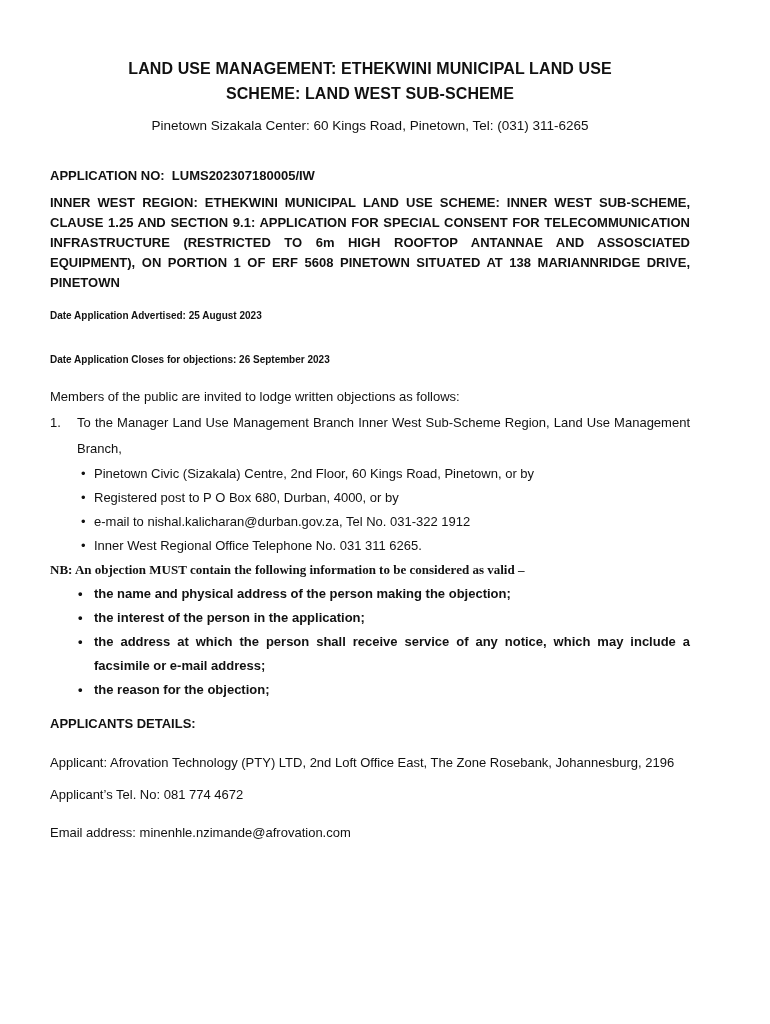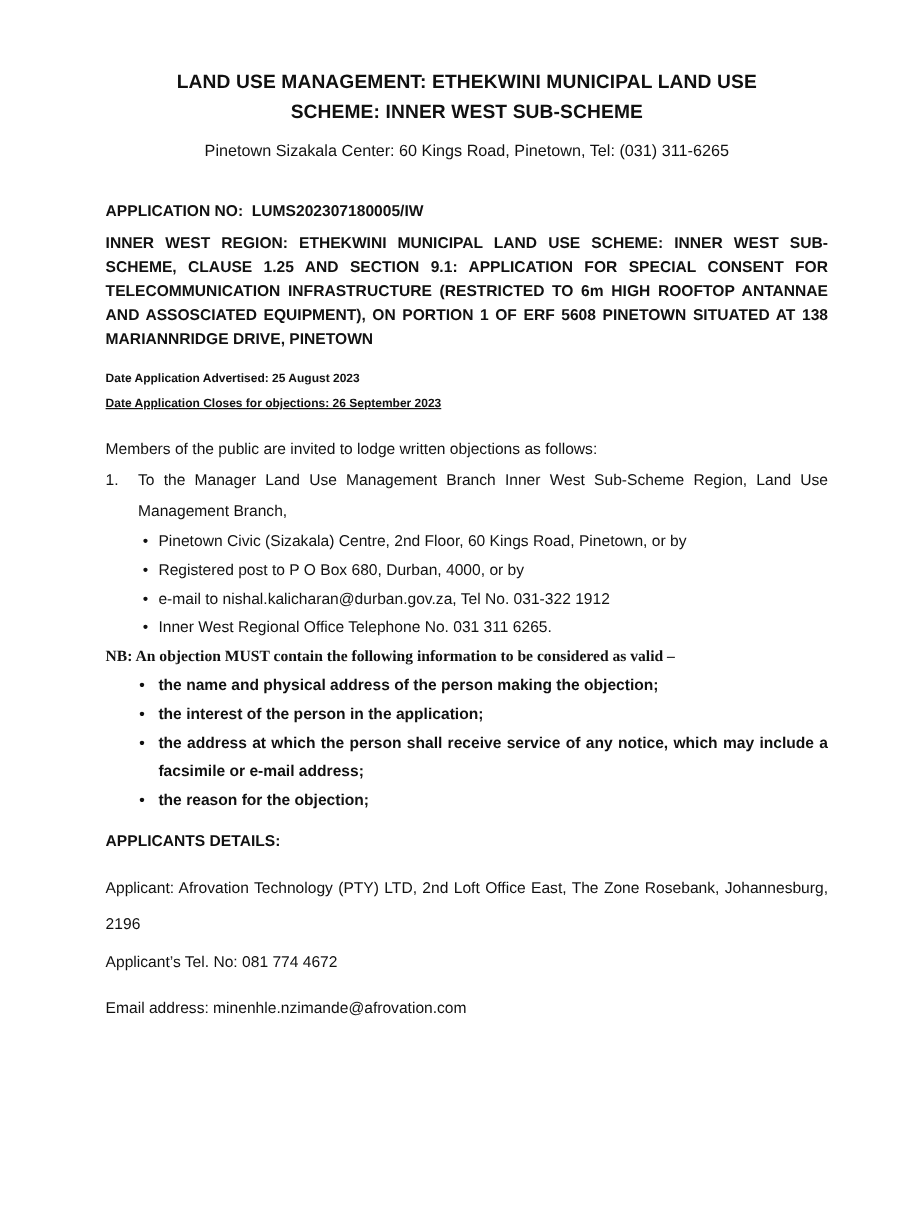--- a/index.html
+++ b/index.html
@@ -11,21 +11,21 @@
   body {
     width: 770px;
     height: 1024px;
     font-family: "Liberation Sans", "DejaVu Sans", sans-serif;
     color: #111111;
     overflow: hidden;
   }
   .page {
     width: 770px;
     height: 744px;
-    padding: 56px 80px 0 88px;
+    padding: 56px 80px 0 50px;
     background: #ffffff;
   }
   .title {
     margin: 0;
     font-size: 16px;
     font-weight: bold;
     line-height: 25px;
     text-align: center;
     letter-spacing: 0.1px;
   }
@@ -50,21 +50,21 @@
     line-height: 20px;
     text-align: justify;
   }
   .bold-line {
     font-size: 10px;
     font-weight: bold;
     line-height: 16px;
     white-space: nowrap;
   }
   .date-adv { margin: 15px 0 0 0; }
-  .date-close { margin: 5px 0 0 0; text-decoration: underline; }
+  .date-close { margin: 28px 0 0 0; }
   .plain-line {
     font-size: 13px;
     line-height: 16px;
     white-space: nowrap;
   }
   .members { margin: 21px 0 0 0; }
   .numbered-item {
     position: relative;
     margin: 5px 0 0 0;
     padding-left: 27px;
@@ -120,21 +120,21 @@
   .tel-line { margin: 9px 0 0 0; }
   .email-line { margin: 22px 0 0 0; }
 </style>
 </head>
 <body>
 
 <div class="page">
 
   <h1 class="title">
     <div>LAND USE MANAGEMENT: ETHEKWINI MUNICIPAL LAND USE</div>
-    <div>SCHEME: INNER WEST SUB-SCHEME</div>
+    <div>SCHEME: LAND WEST SUB-SCHEME</div>
   </h1>
 
   <p class="subtitle">Pinetown Sizakala Center: 60 Kings Road, Pinetown, Tel: (031) 311-6265</p>
 
   <p class="appno">APPLICATION NO:  LUMS202307180005/IW</p>
 
   <p class="desc">INNER WEST REGION: ETHEKWINI MUNICIPAL LAND USE SCHEME: INNER WEST SUB-SCHEME, CLAUSE 1.25 AND SECTION 9.1: APPLICATION FOR SPECIAL CONSENT FOR TELECOMMUNICATION INFRASTRUCTURE (RESTRICTED TO 6m HIGH ROOFTOP ANTANNAE AND ASSOSCIATED EQUIPMENT), ON PORTION 1 OF ERF 5608 PINETOWN SITUATED AT 138 MARIANNRIDGE DRIVE, PINETOWN</p>
 
   <p class="bold-line date-adv">Date Application Advertised: 25 August 2023</p>
 

